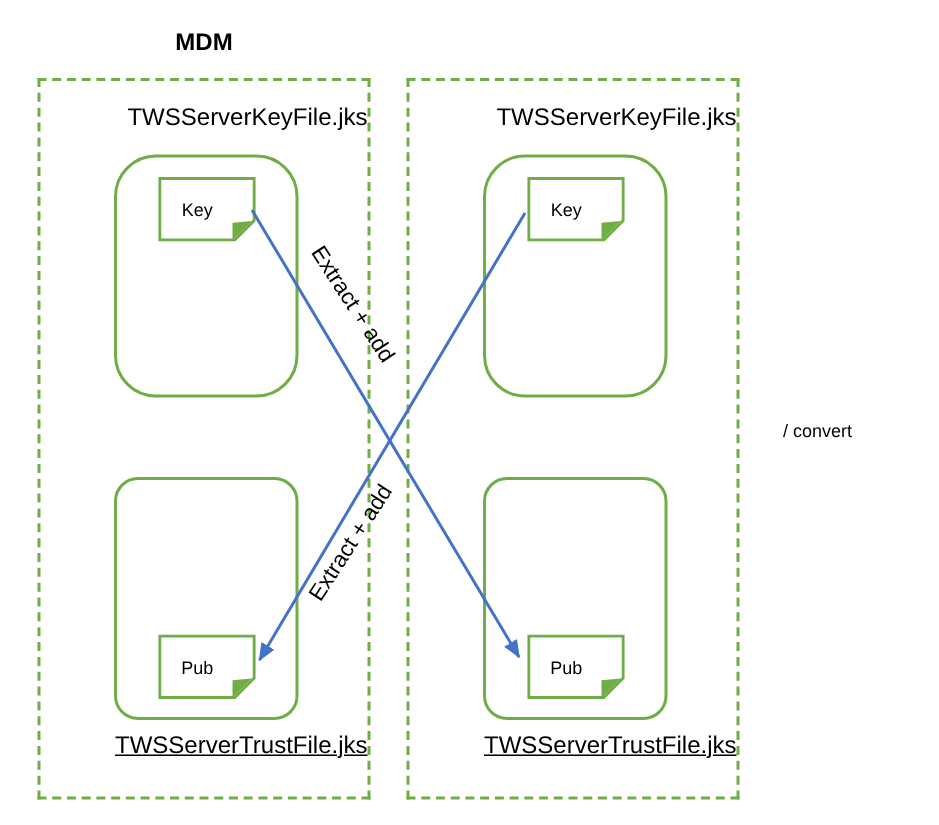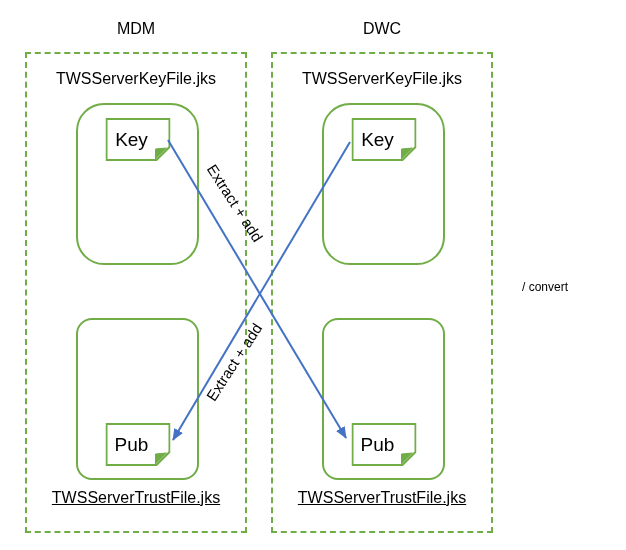--- a/index.html
+++ b/index.html
@@ -10,42 +10,42 @@
     background: var(--bg, #fff);
     font-family: "Liberation Sans", sans-serif;
     color: var(--ink, #000);
     overflow: hidden;
   }
   .col-title {
     position: absolute;
     top: 20px;
     width: 222px;
     text-align: center;
-    font-weight: normal;
+    font-weight: bold;
     font-size: 16px;
     z-index: 3;
   }
   .col-title.mdm { left: 25px; }
   .col-title.dwc { left: 271px; }
   .col-box {
     position: absolute;
     top: 52px;
     width: 222px;
     height: 481px;
     border: 2px dashed var(--green, #70AD47);
     box-sizing: border-box;
     z-index: 1;
   }
   .col-box.mdm { left: 25px; }
   .col-box.dwc { left: 271px; }
   .file-label {
     position: absolute;
     left: 0;
     width: 100%;
-    text-align: center;
+    text-align: right;
     font-size: 16px;
     white-space: nowrap;
   }
   .file-label.top { top: 16px; }
   .file-label.bottom { bottom: 24px; text-decoration: underline; }
   .round-rect {
     position: absolute;
     left: 49px;
     width: 123px;
     height: 162px;
@@ -69,21 +69,21 @@
   .doc-fold { fill: var(--green, #70AD47); stroke: var(--green, #70AD47); stroke-width: 1; }
   .doc-label {
     position: absolute;
     left: 0; top: 0;
     width: 100%; height: 100%;
     box-sizing: border-box;
     padding-right: 12px;
     display: flex;
     align-items: center;
     justify-content: center;
-    font-size: 19px;
+    font-size: 12px;
   }
   .arrow-overlay {
     position: absolute;
     left: 0; top: 0;
     width: 626px; height: 550px;
     z-index: 2;
     pointer-events: none;
   }
   .arrow-line { stroke: var(--blue, #4472C4); stroke-width: 2; fill: none; }
   .arrow-head { fill: var(--blue, #4472C4); }
@@ -109,21 +109,20 @@
     white-space: nowrap;
     z-index: 3;
   }
 </style>
 </head>
 <body>
 
 <div class="canvas">
 
   <div class="col-title mdm">MDM</div>
-  <div class="col-title dwc">DWC</div>
 
   <div class="col-box mdm">
     <div class="file-label top">TWSServerKeyFile.jks</div>
 
     <div class="round-rect keystore">
       <div class="doc at-top">
         <svg width="65" height="43" viewBox="0 0 65 43">
           <path class="doc-outline" d="M1,1 L64,1 L64,29 L51,42 L1,42 Z"></path>
           <path class="doc-fold" d="M50,41 L61,30 L50,31 Z"></path>
         </svg>

